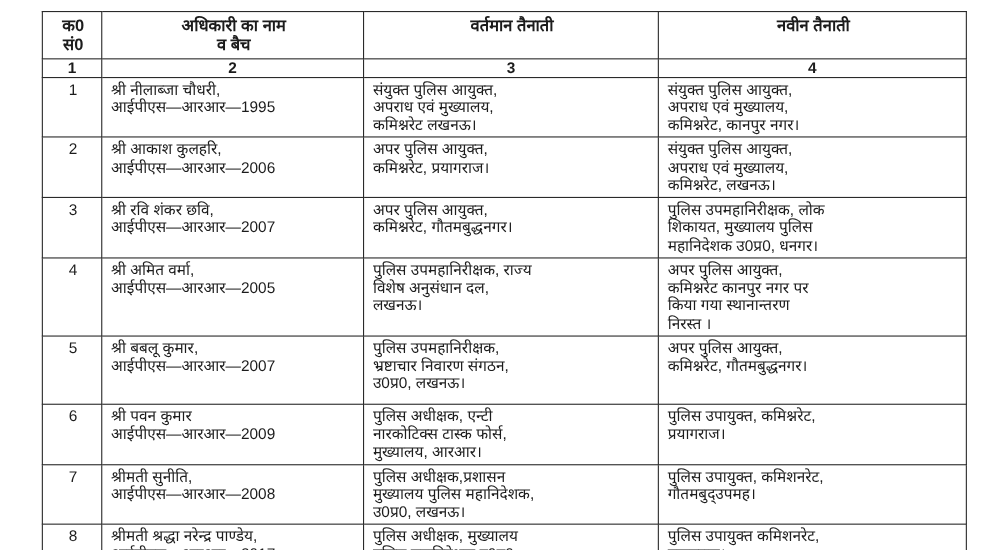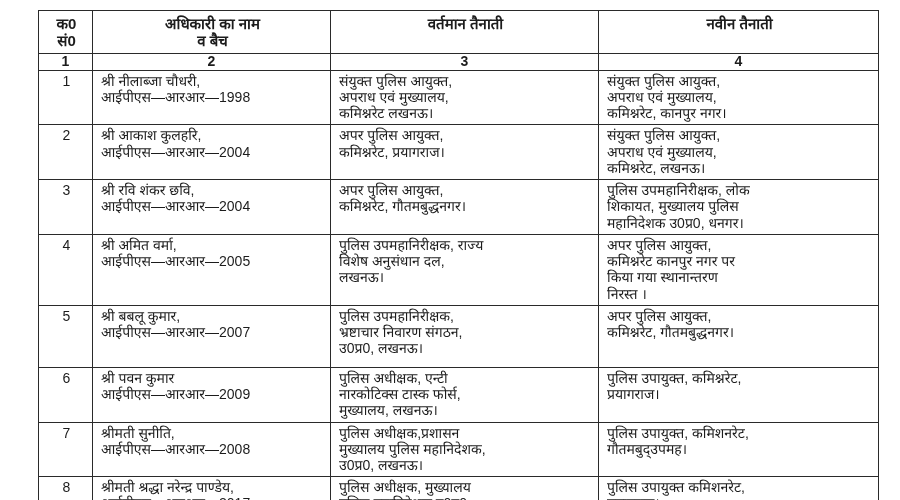--- a/index.html
+++ b/index.html
@@ -93,42 +93,42 @@
         <td>1</td>
         <td>2</td>
         <td>3</td>
         <td>4</td>
       </tr>
     </thead>
     <tbody id="table-body">
         <tr class="body-row h56">
           <td class="sno-cell">1</td>
           <td>श्री नीलाब्जा चौधरी,
-आईपीएस—आरआर—1998</td>
+आईपीएस—आरआर—1995</td>
           <td>संयुक्त पुलिस आयुक्त,
 अपराध एवं मुख्यालय,
 कमिश्नरेट लखनऊ।</td>
           <td>संयुक्त पुलिस आयुक्त,
 अपराध एवं मुख्यालय,
 कमिश्नरेट, कानपुर नगर।</td>
         </tr>
         <tr class="body-row h46">
           <td class="sno-cell">2</td>
           <td>श्री आकाश कुलहरि,
-आईपीएस—आरआर—2004</td>
+आईपीएस—आरआर—2006</td>
           <td>अपर पुलिस आयुक्त,
 कमिश्नरेट, प्रयागराज।</td>
           <td>संयुक्त पुलिस आयुक्त,
 अपराध एवं मुख्यालय,
 कमिश्नरेट, लखनऊ।</td>
         </tr>
         <tr class="body-row h56">
           <td class="sno-cell">3</td>
           <td>श्री रवि शंकर छवि,
-आईपीएस—आरआर—2004</td>
+आईपीएस—आरआर—2007</td>
           <td>अपर पुलिस आयुक्त,
 कमिश्नरेट, गौतमबुद्धनगर।</td>
           <td>पुलिस उपमहानिरीक्षक, लोक
 शिकायत, मुख्यालय पुलिस
 महानिदेशक उ0प्र0, धनगर।</td>
         </tr>
         <tr class="body-row h70">
           <td class="sno-cell">4</td>
           <td>श्री अमित वर्मा,
 आईपीएस—आरआर—2005</td>
@@ -149,21 +149,21 @@
 उ0प्र0, लखनऊ।</td>
           <td>अपर पुलिस आयुक्त,
 कमिश्नरेट, गौतमबुद्धनगर।</td>
         </tr>
         <tr class="body-row h44">
           <td class="sno-cell">6</td>
           <td>श्री पवन कुमार
 आईपीएस—आरआर—2009</td>
           <td>पुलिस अधीक्षक, एन्टी
 नारकोटिक्स टास्क फोर्स,
-मुख्यालय, लखनऊ।</td>
+मुख्यालय, आरआर।</td>
           <td>पुलिस उपायुक्त, कमिश्नरेट,
 प्रयागराज।</td>
         </tr>
         <tr class="body-row h44">
           <td class="sno-cell">7</td>
           <td>श्रीमती सुनीति,
 आईपीएस—आरआर—2008</td>
           <td>पुलिस अधीक्षक,प्रशासन
 मुख्यालय पुलिस महानिदेशक,
 उ0प्र0, लखनऊ।</td>

